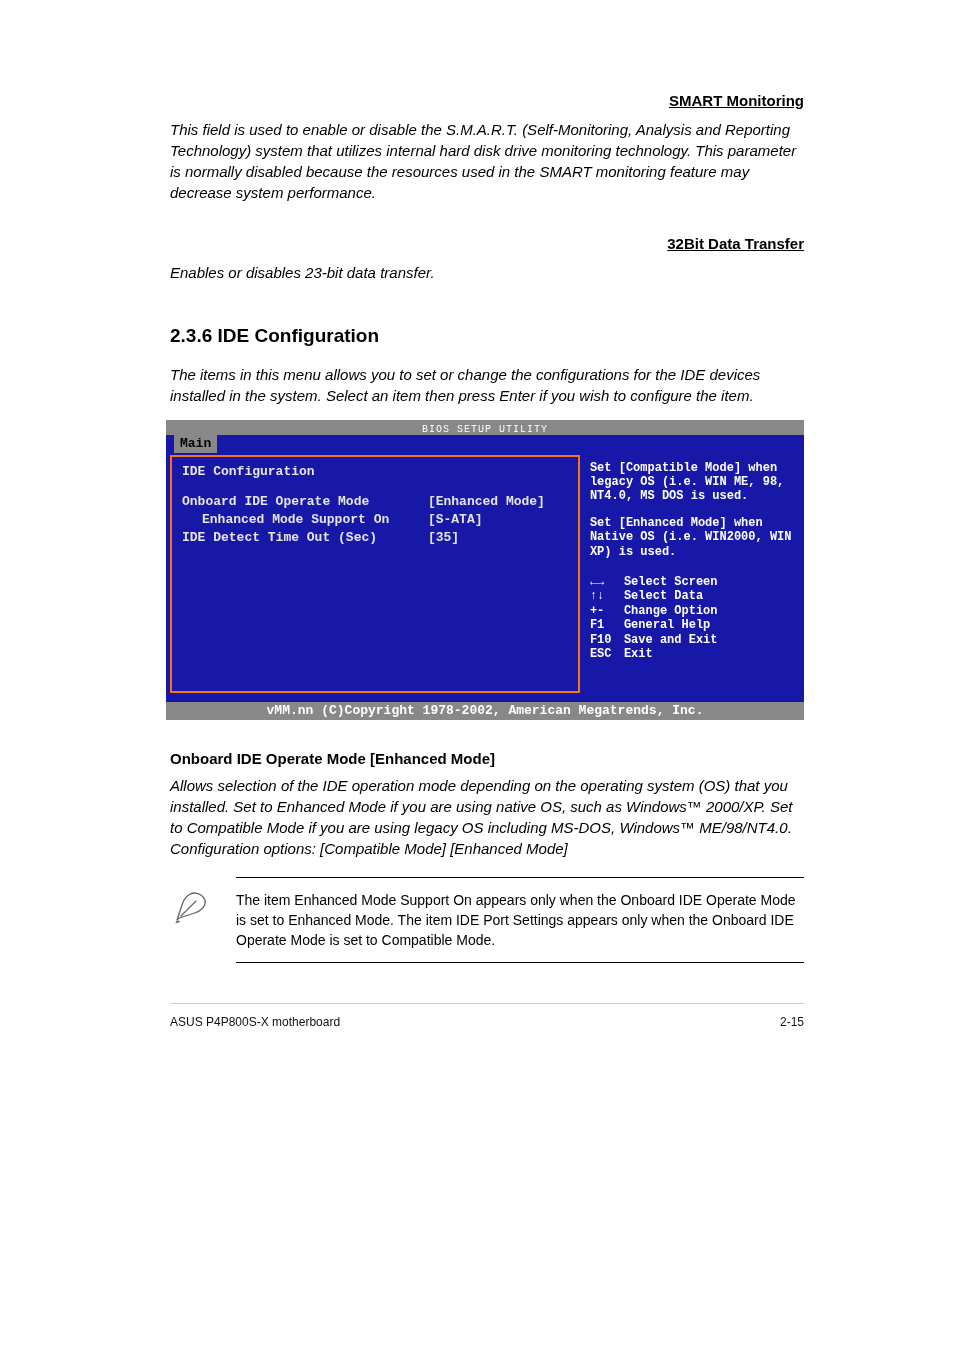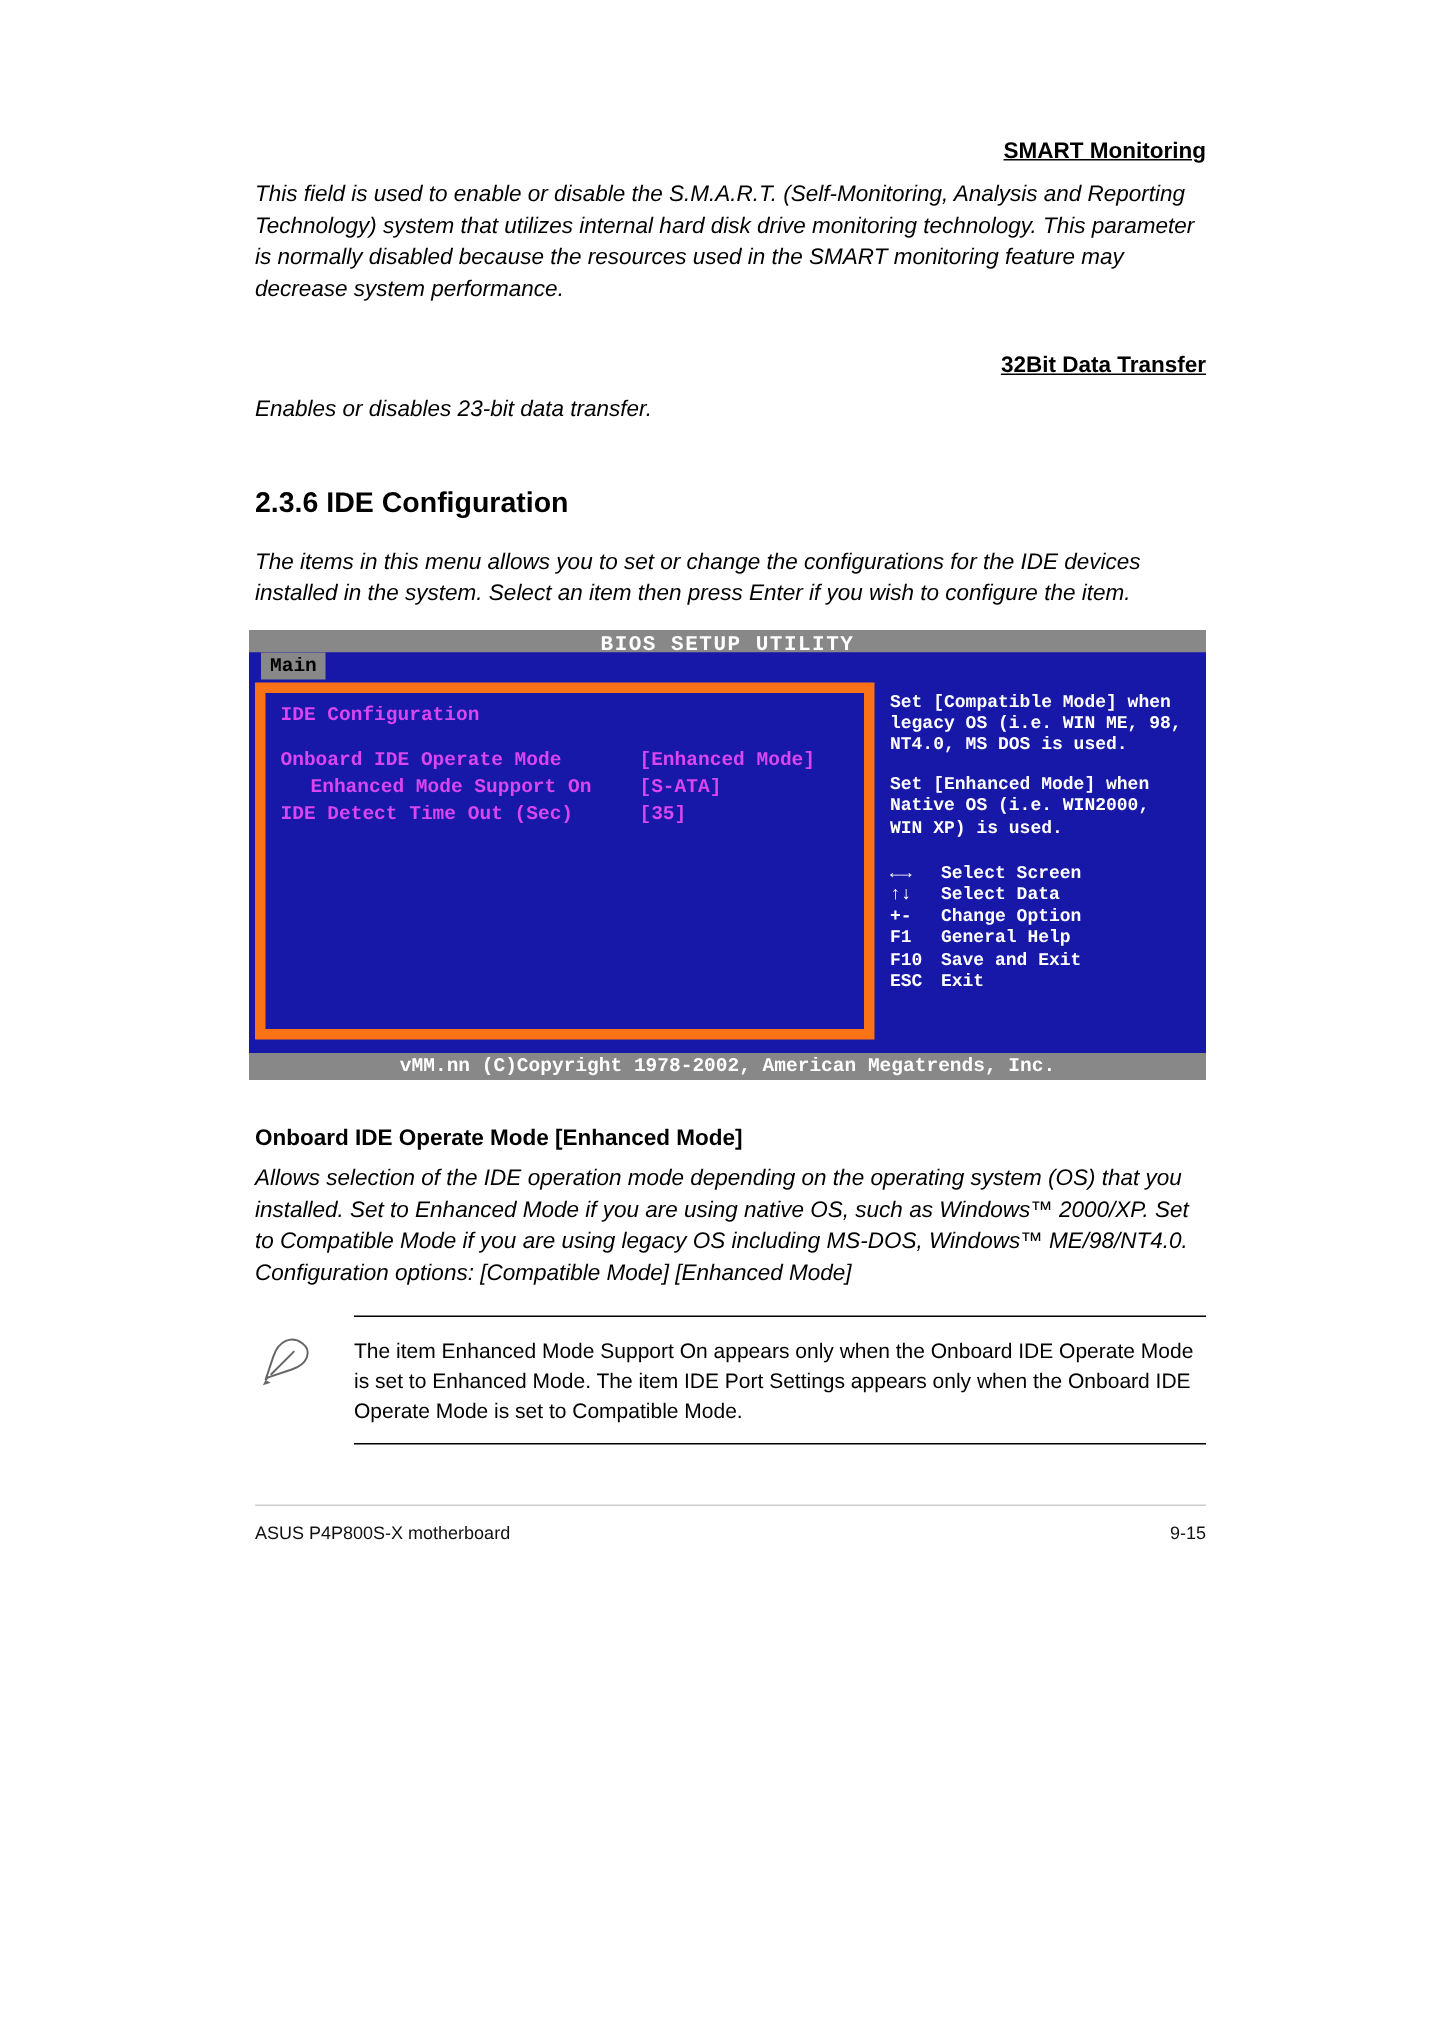--- a/index.html
+++ b/index.html
@@ -2,25 +2,25 @@
 <html><head>
   <meta charset="utf-8">
   <style>
     * { margin:0; padding:0; box-sizing:border-box; }
     body { font-family:Arial,Helvetica,sans-serif; font-size:15px; color:#000; background:#fff; width:954px; margin:0 auto; padding:60px 150px 40px 170px; line-height:1.4; }
     .heading { font-weight:bold; margin-top:30px; margin-bottom:8px;text-align:right; }
     .underline { text-decoration:underline; }
     .para { margin-bottom:14px;font-style:italic; }
     .section-title { font-weight:bold; font-size:19px; margin-top:40px; margin-bottom:14px; }
     .bios-outer { width:638px; height:300px; background:#1818a8; font-family:"Courier New",monospace; font-size:13px; color:#fff; position:relative; margin-left:-4px; }
-    .bios-top { background:#888; color:#fff; font-weight:bold; text-align:center; height:15px; line-height:20px; font-size:14px; letter-spacing:1px; }
+    .bios-top { background:#888; color:#fff; font-weight:normal; text-align:center; height:15px; line-height:20px; font-size:10px; letter-spacing:1px; }
     .bios-menubar { height:18px; line-height:18px; background:#1818a8; padding-left:8px; }
     .bios-tab { background:#888; color:#000; padding:0 6px; display:inline-block; font-weight:bold; font-size:13px; }
     .bios-body { display:flex; height:242px; }
-    .bios-left { flex:1.05; border:7px solid #f97316; margin:2px 2px 2px 4px; padding:6px 10px; color:#d946ef; position:relative; }
+    .bios-left { flex:1.05; border:2px solid #f97316; margin:2px 2px 2px 4px; padding:6px 10px; color:#e5e5e5; position:relative; }
     .bios-right { flex:0.55; border:0; margin:2px 4px 2px 0; padding:6px 8px; color:#fff; font-weight:bold; font-size:12px; line-height:1.2; }
     .bios-left-title { font-weight:bold; margin-bottom:6px; }
     .bios-row { display:flex; }
     .bios-label { flex:1; font-weight:bold; }
     .bios-val { width:140px; font-weight:bold; }
     .indent { padding-left:20px; }
     .bios-nav { margin-top:16px; font-size:12px; }
     .bios-nav-row { display:flex; }
     .nav-k { width:34px; color:#fff; }
     .nav-d { color:#fff; }
@@ -109,14 +109,14 @@
   <svg class="note-icon" viewBox="0 0 48 48">
     <path d="M8 40 L14 22 C18 10 28 6 36 12 C44 18 40 28 28 32 L10 38 Z" fill="none" stroke="#666" stroke-width="1.5"></path>
     <path d="M12 36 L30 18" stroke="#666" stroke-width="1.5"></path>
     <path d="M8 40 L6 44 L12 42 Z" fill="#666"></path>
   </svg>
   <div class="note-lines">The item Enhanced Mode Support On appears only when the Onboard IDE Operate Mode is set to Enhanced Mode. The item IDE Port Settings appears only when the Onboard IDE Operate Mode is set to Compatible Mode.</div>
 </div>
 
 <div class="page-footer">
   <span>ASUS P4P800S-X motherboard</span>
-  <span>9-15</span>
+  <span>2-15</span>
 </div>
 
 </body></html>

